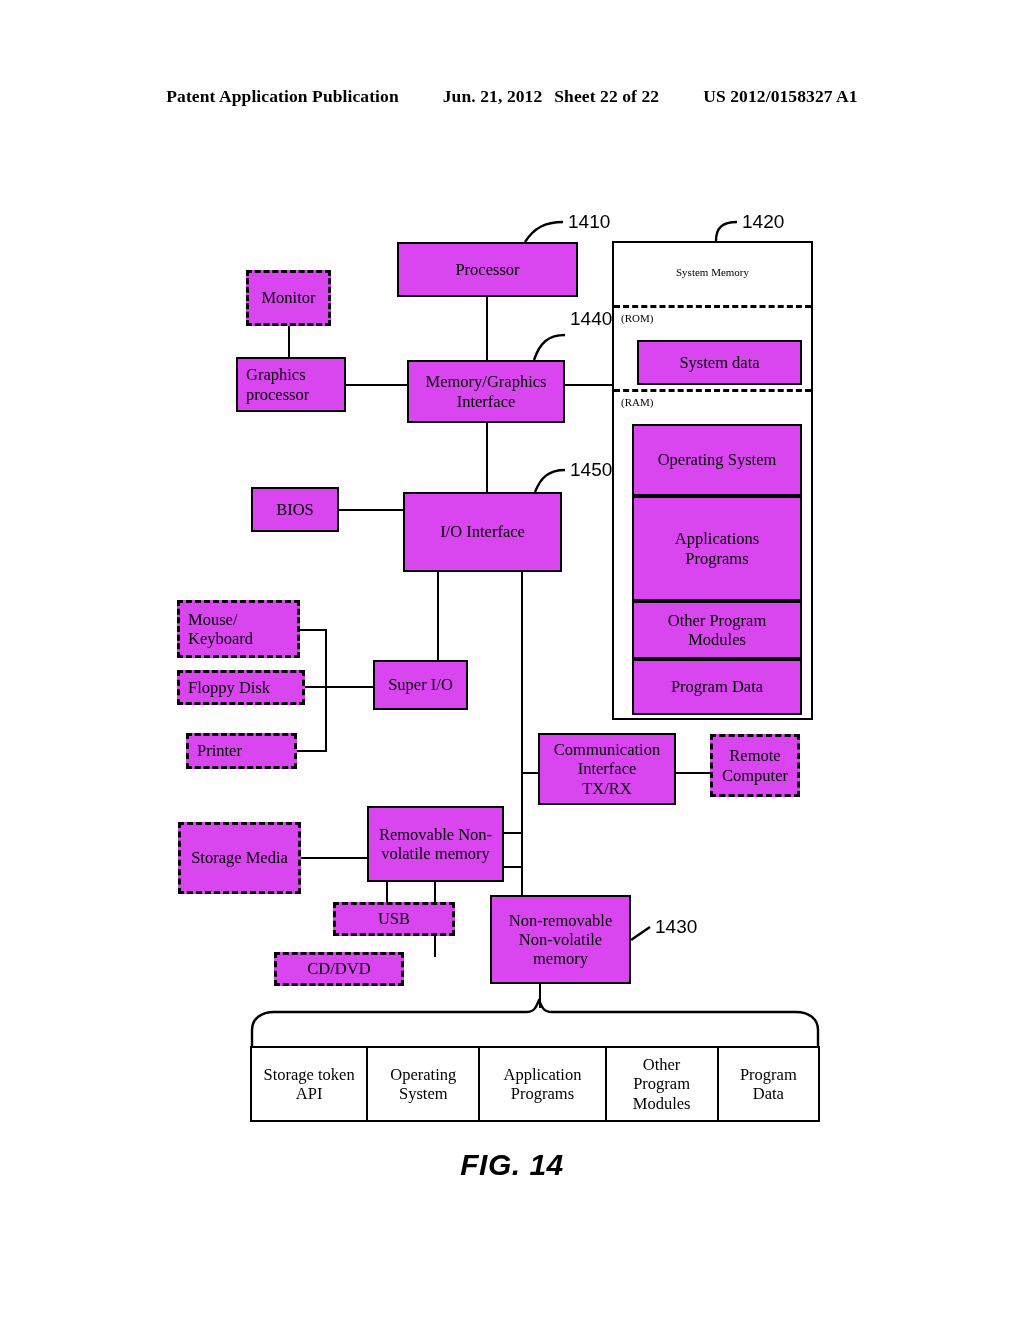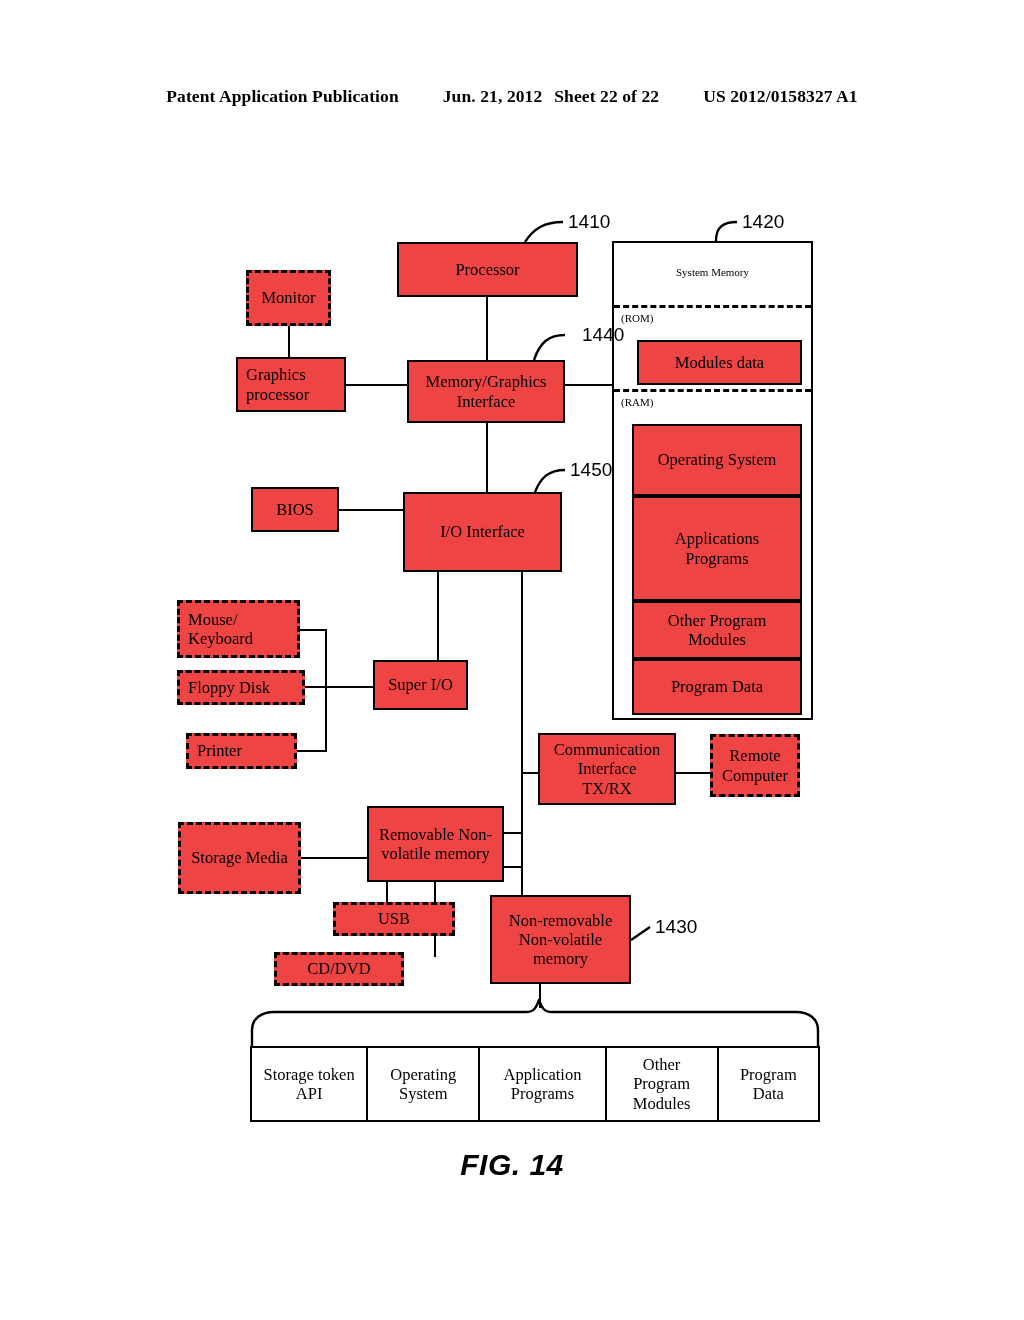--- a/index.html
+++ b/index.html
@@ -37,21 +37,21 @@
   #header .h-pub { }
   #header .h-date { margin-left: 44px; }
   #header .h-sheet { margin-left: 12px; text-align: center; }
   #header .h-pat { margin-left: 44px; }
 
   
   .box {
     position: absolute;
     box-sizing: border-box;
     border: 2.4px solid #000;
-    background: #ef4444;
+    background: #d946ef;
     display: flex;
     align-items: center;
     justify-content: center;
     text-align: center;
     font-size: 16.5px;
     line-height: 1.16;
     z-index: 3;
   }
   .box.dashed {
     border-style: dashed;
@@ -237,21 +237,21 @@
 
   <div class="memcontainer" style="left:612px; top:241px; width:201px; height:479px;"></div>
 
   <div class="lbl c" style="left:612px; top:266px; width:201px;">System Memory</div>
 
   <div class="hsep" style="left:614px; top:305px; width:197px;"></div>
 
   <div class="lbl" style="left:621px; top:312px;">(ROM)</div>
 
   <div class="box thin" style="left:637px; top:340px; width:165px; height:45px;">
-    <span>Modules data</span>
+    <span>System data</span>
   </div>
 
   <div class="hsep" style="left:614px; top:389px; width:197px;"></div>
 
   <div class="lbl" style="left:621px; top:396px;">(RAM)</div>
 
   <div class="box thin" style="left:632px; top:424px; width:170px; height:72px;">
     <span>Operating System</span>
   </div>
 
@@ -371,21 +371,21 @@
     <div class="cell" style="width:100px;">
       <span>
         <span>Program</span><br>
         <span>Data</span>
       </span>
     </div>
   </div>
 
   <div class="refnum" style="left:568px; top:211px;">1410</div>
   <div class="refnum" style="left:742px; top:211px;">1420</div>
-  <div class="refnum" style="left:570px; top:324px;margin-left:12px;">1440</div>
+  <div class="refnum" style="left:570px; top:308px;">1440</div>
   <div class="refnum" style="left:570px; top:459px;">1450</div>
   <div class="refnum" style="left:655px; top:916px;">1430</div>
 
   <svg id="vec" viewBox="0 0 1024 1320">
 
     <path d="M 563 222 C 545 222 534 228 525 242" fill="none" stroke="#000" stroke-width="2.4"></path>
 
     <path d="M 737 222 C 722 222 716 228 716 241" fill="none" stroke="#000" stroke-width="2.4"></path>
 
     <path d="M 565 335 C 549 335 540 342 534 360" fill="none" stroke="#000" stroke-width="2.4"></path>

